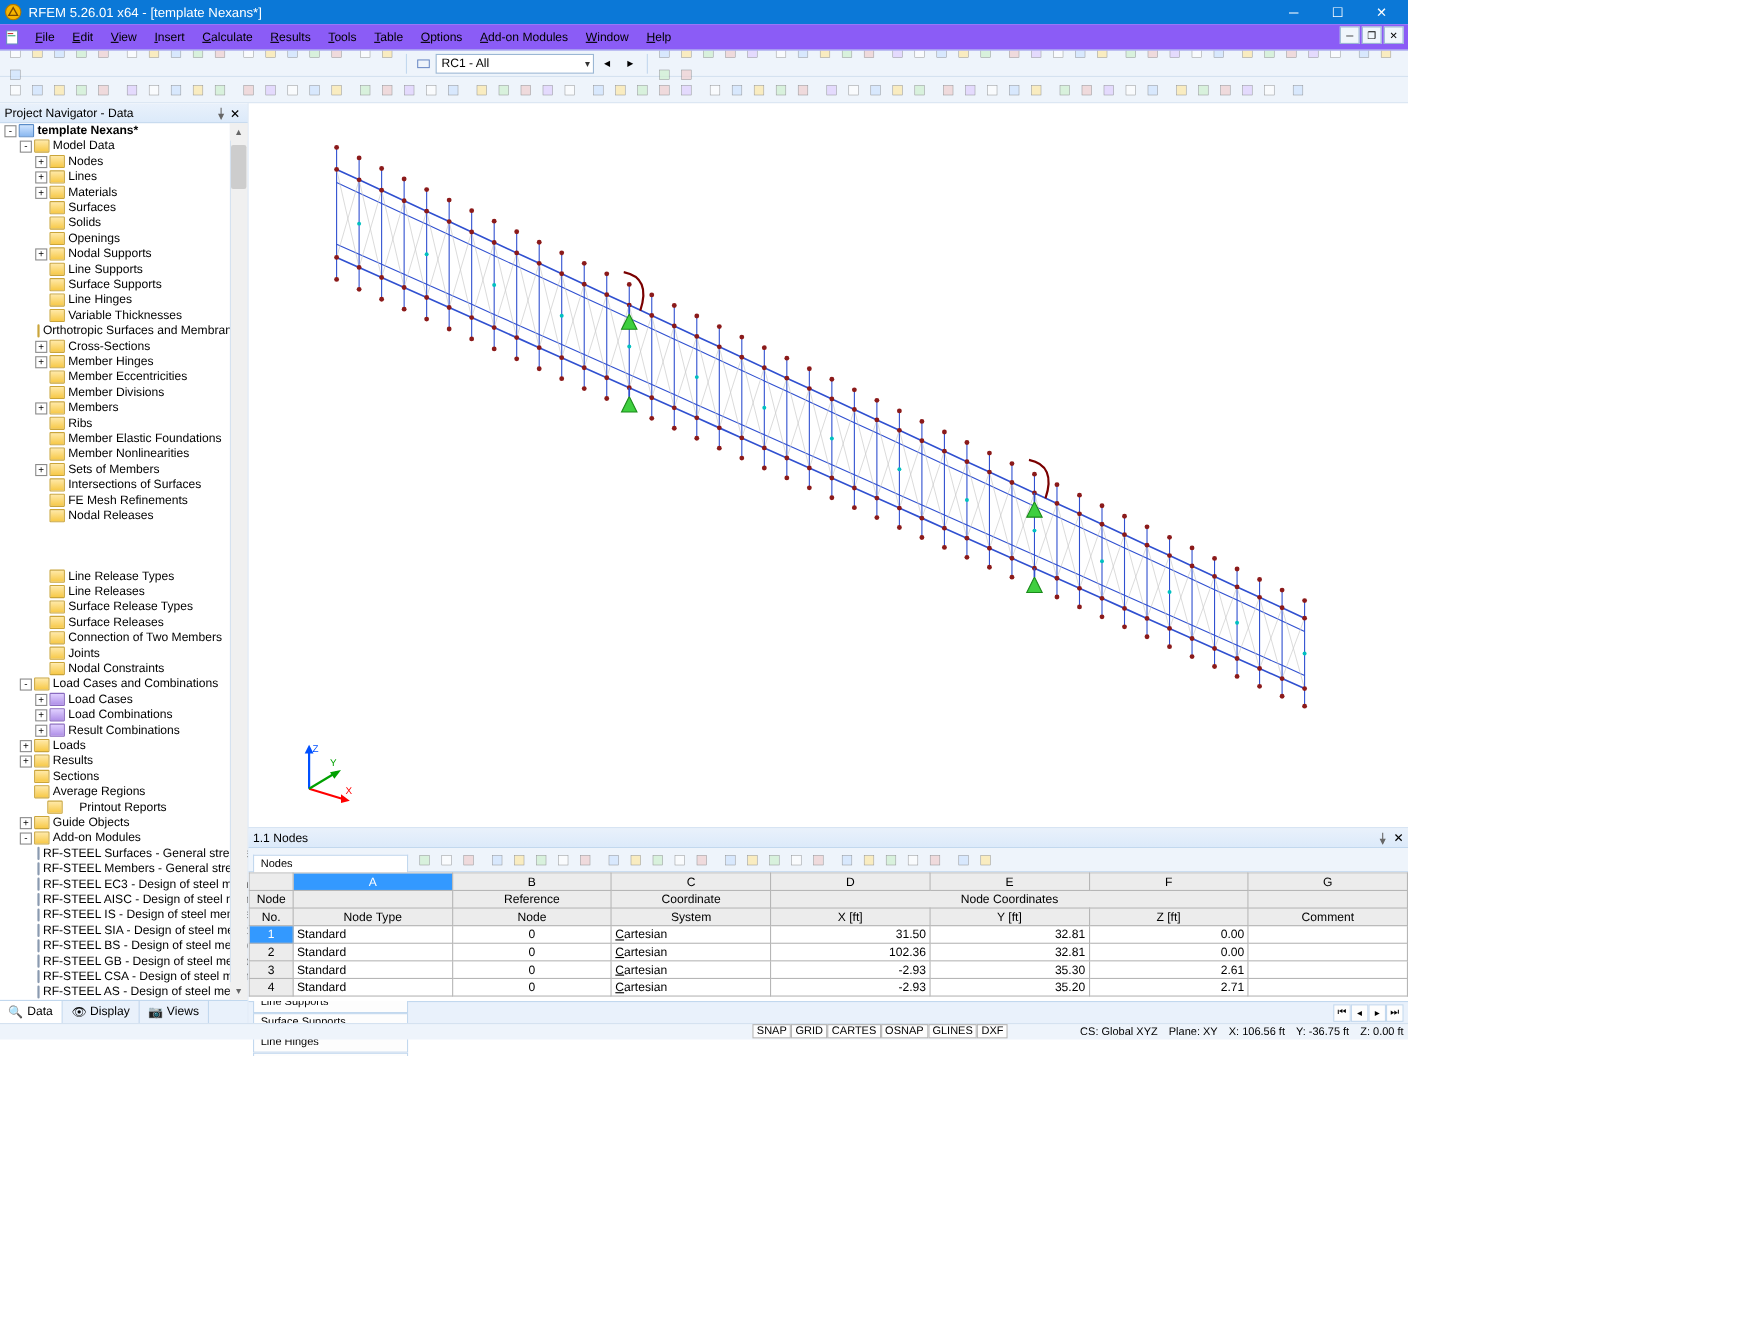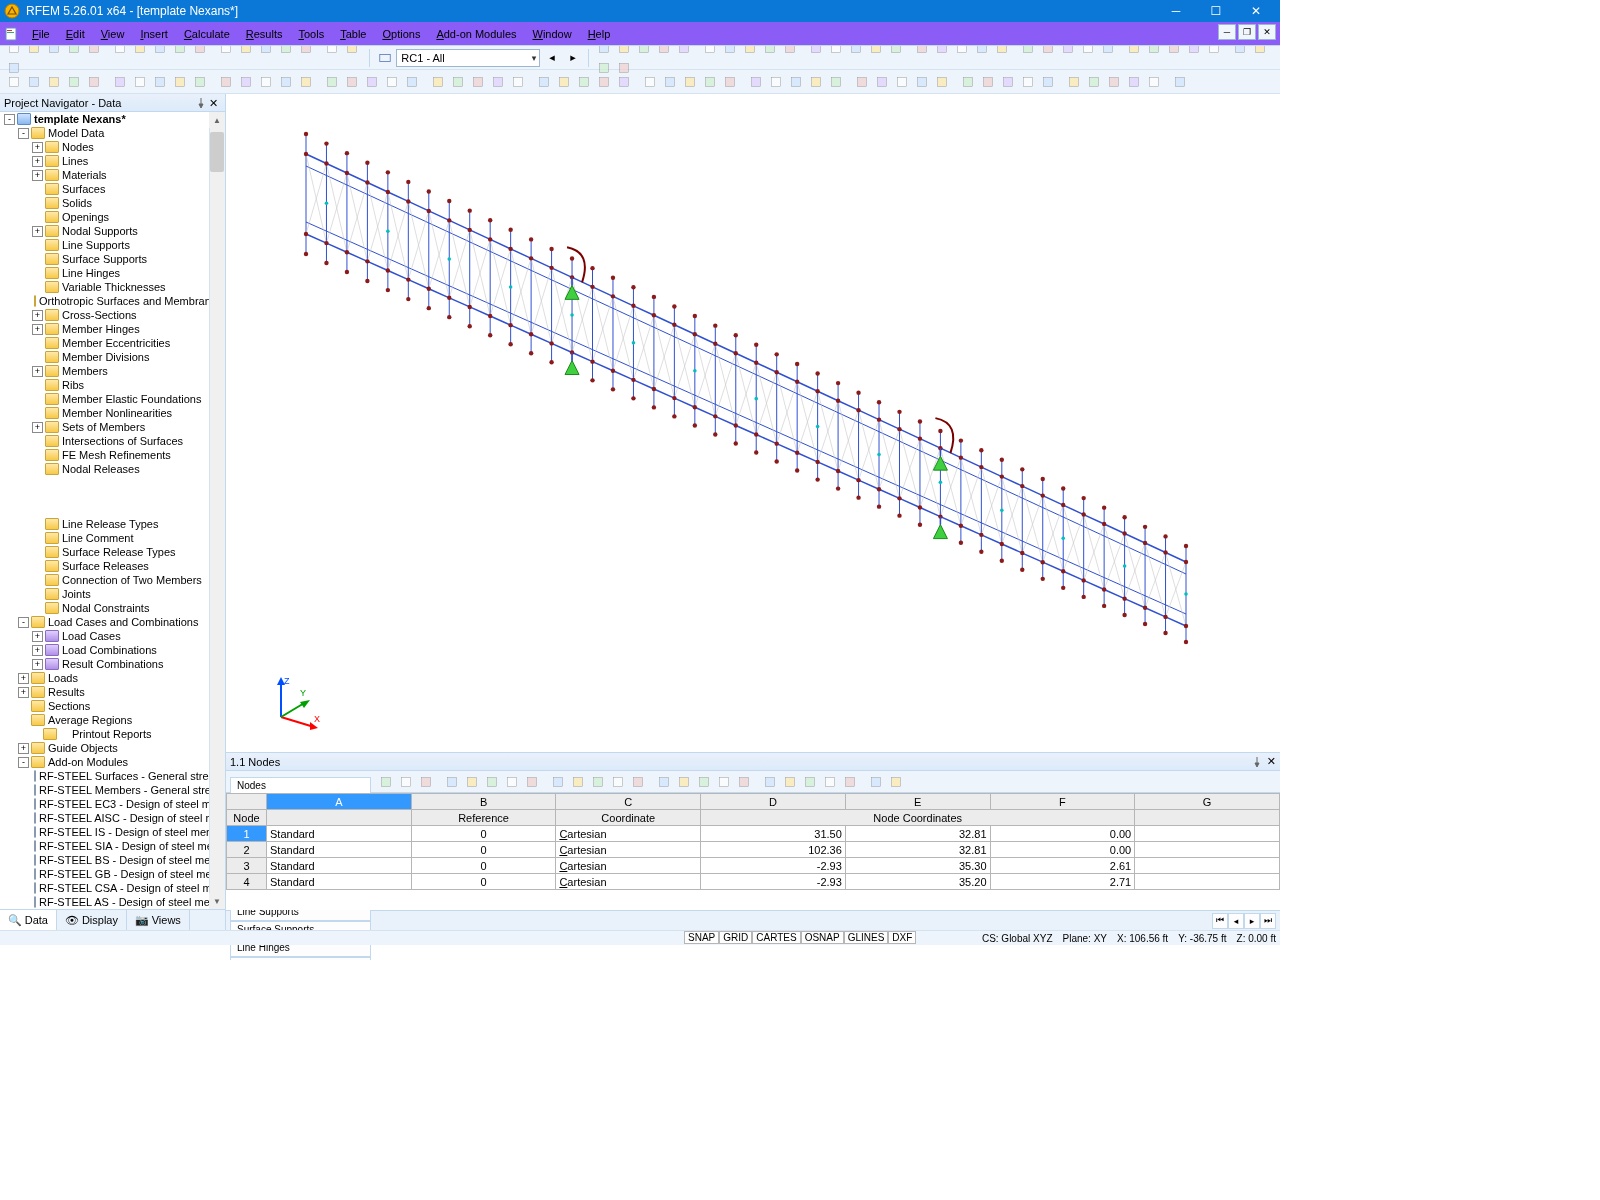--- a/index.html
+++ b/index.html
@@ -699,21 +699,21 @@
             <span class="label">Nodal Releases</span>
           </div>
           <div class="tree-item" style="padding-left: 32px; margin-top: 41px;">
             <span class="expander empty"></span>
             <span class="ficon folder"></span>
             <span class="label">Line Release Types</span>
           </div>
           <div class="tree-item" style="padding-left: 32px;">
             <span class="expander empty"></span>
             <span class="ficon folder"></span>
-            <span class="label">Line Comment</span>
+            <span class="label">Line Releases</span>
           </div>
           <div class="tree-item" style="padding-left: 32px;">
             <span class="expander empty"></span>
             <span class="ficon folder"></span>
             <span class="label">Surface Release Types</span>
           </div>
           <div class="tree-item" style="padding-left: 32px;">
             <span class="expander empty"></span>
             <span class="ficon folder"></span>
             <span class="label">Surface Releases</span>
@@ -1467,20 +1467,30 @@
                 <th class="colhead">G</th>
               </tr>
               <tr>
                 <th class="rownum">Node</th>
                 <th></th>
                 <th>Reference</th>
                 <th>Coordinate</th>
                 <th colspan="3">Node Coordinates</th>
                 <th></th>
               </tr>
+              <tr>
+                <th class="rownum">No.</th>
+                <th class="">Node Type</th>
+                <th class="">Node</th>
+                <th class="">System</th>
+                <th class="">X [ft]</th>
+                <th class="">Y [ft]</th>
+                <th class="">Z [ft]</th>
+                <th class="">Comment</th>
+              </tr>
             </thead>
             <tbody>
               <tr>
                 <td class="rownum sel">1</td>
                 <td>Standard</td>
                 <td style="text-align:center">0</td>
                 <td><u>C</u>artesian</td>
                 <td class="num">31.50</td>
                 <td class="num">32.81</td>
                 <td class="num">0.00</td>

